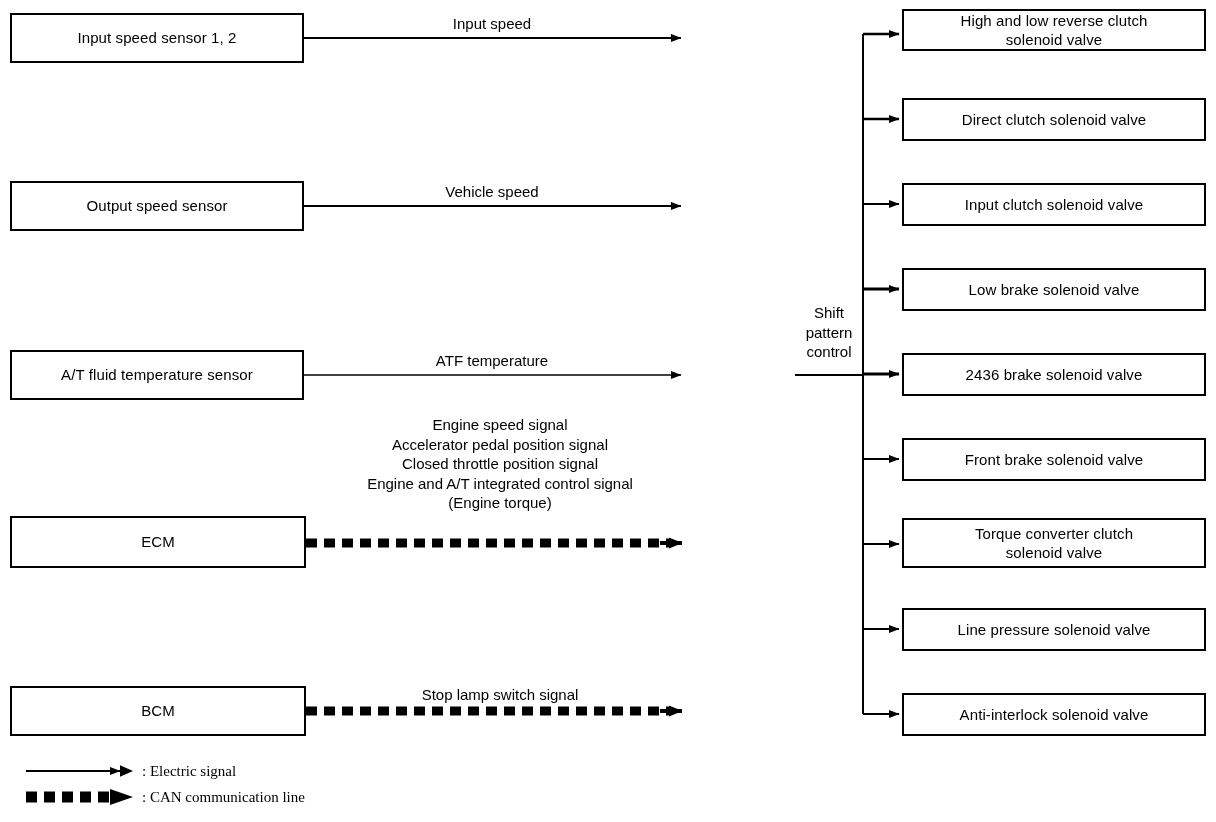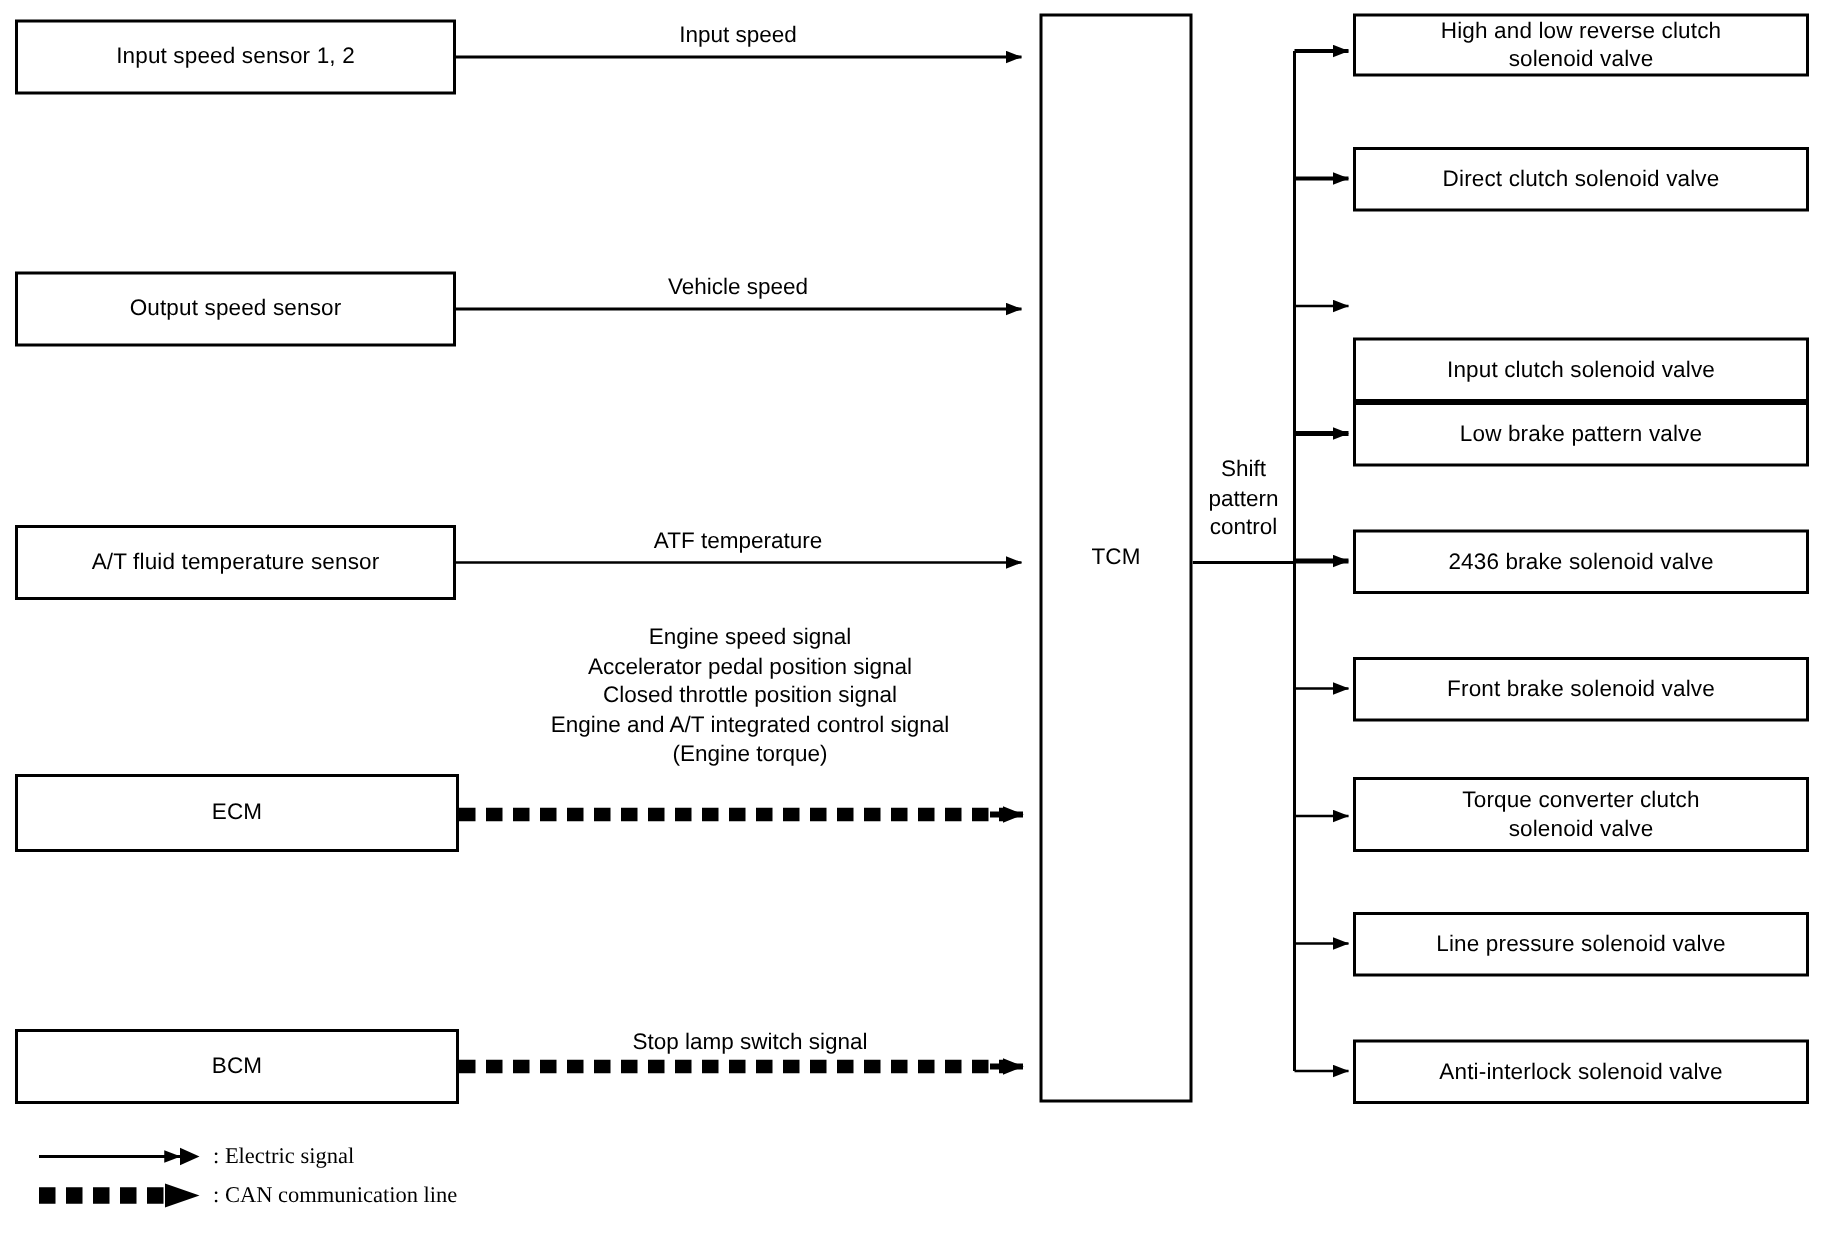--- a/index.html
+++ b/index.html
@@ -119,34 +119,33 @@
   <div class="label centered" style="left:492px;top:351px;">ATF temperature</div>
 
   <div class="label centered" style="left:500px;top:415px;">Engine speed signal
 Accelerator pedal position signal
 Closed throttle position signal
 Engine and A/T integrated control signal
 (Engine torque)</div>
 
   <div class="label centered" style="left:500px;top:685px;">Stop lamp switch signal</div>
 
-  <div class="node" style="left:693px;top:9px;width:102px;height:726px;">TCM</div>
 
   <div class="label" style="left:800px;top:303px;width:58px;">Shift
 pattern
 control</div>
 
   <div class="node" style="left:902px;top:9px;width:304px;height:42px;">High and low reverse clutch
 solenoid valve</div>
 
   <div class="node" style="left:902px;top:98px;width:304px;height:43px;">Direct clutch solenoid valve</div>
 
-  <div class="node" style="left:902px;top:183px;width:304px;height:43px;margin-top:42px;">Input clutch solenoid valve</div>
+  <div class="node" style="left:902px;top:183px;width:304px;height:43px;">Input clutch solenoid valve</div>
 
-  <div class="node" style="left:902px;top:268px;width:304px;height:43px;">Low brake pattern valve</div>
+  <div class="node" style="left:902px;top:268px;width:304px;height:43px;">Low brake solenoid valve</div>
 
   <div class="node" style="left:902px;top:353px;width:304px;height:43px;">2436 brake solenoid valve</div>
 
   <div class="node" style="left:902px;top:438px;width:304px;height:43px;">Front brake solenoid valve</div>
 
   <div class="node" style="left:902px;top:518px;width:304px;height:50px;">Torque converter clutch
 solenoid valve</div>
 
   <div class="node" style="left:902px;top:608px;width:304px;height:43px;">Line pressure solenoid valve</div>
 

